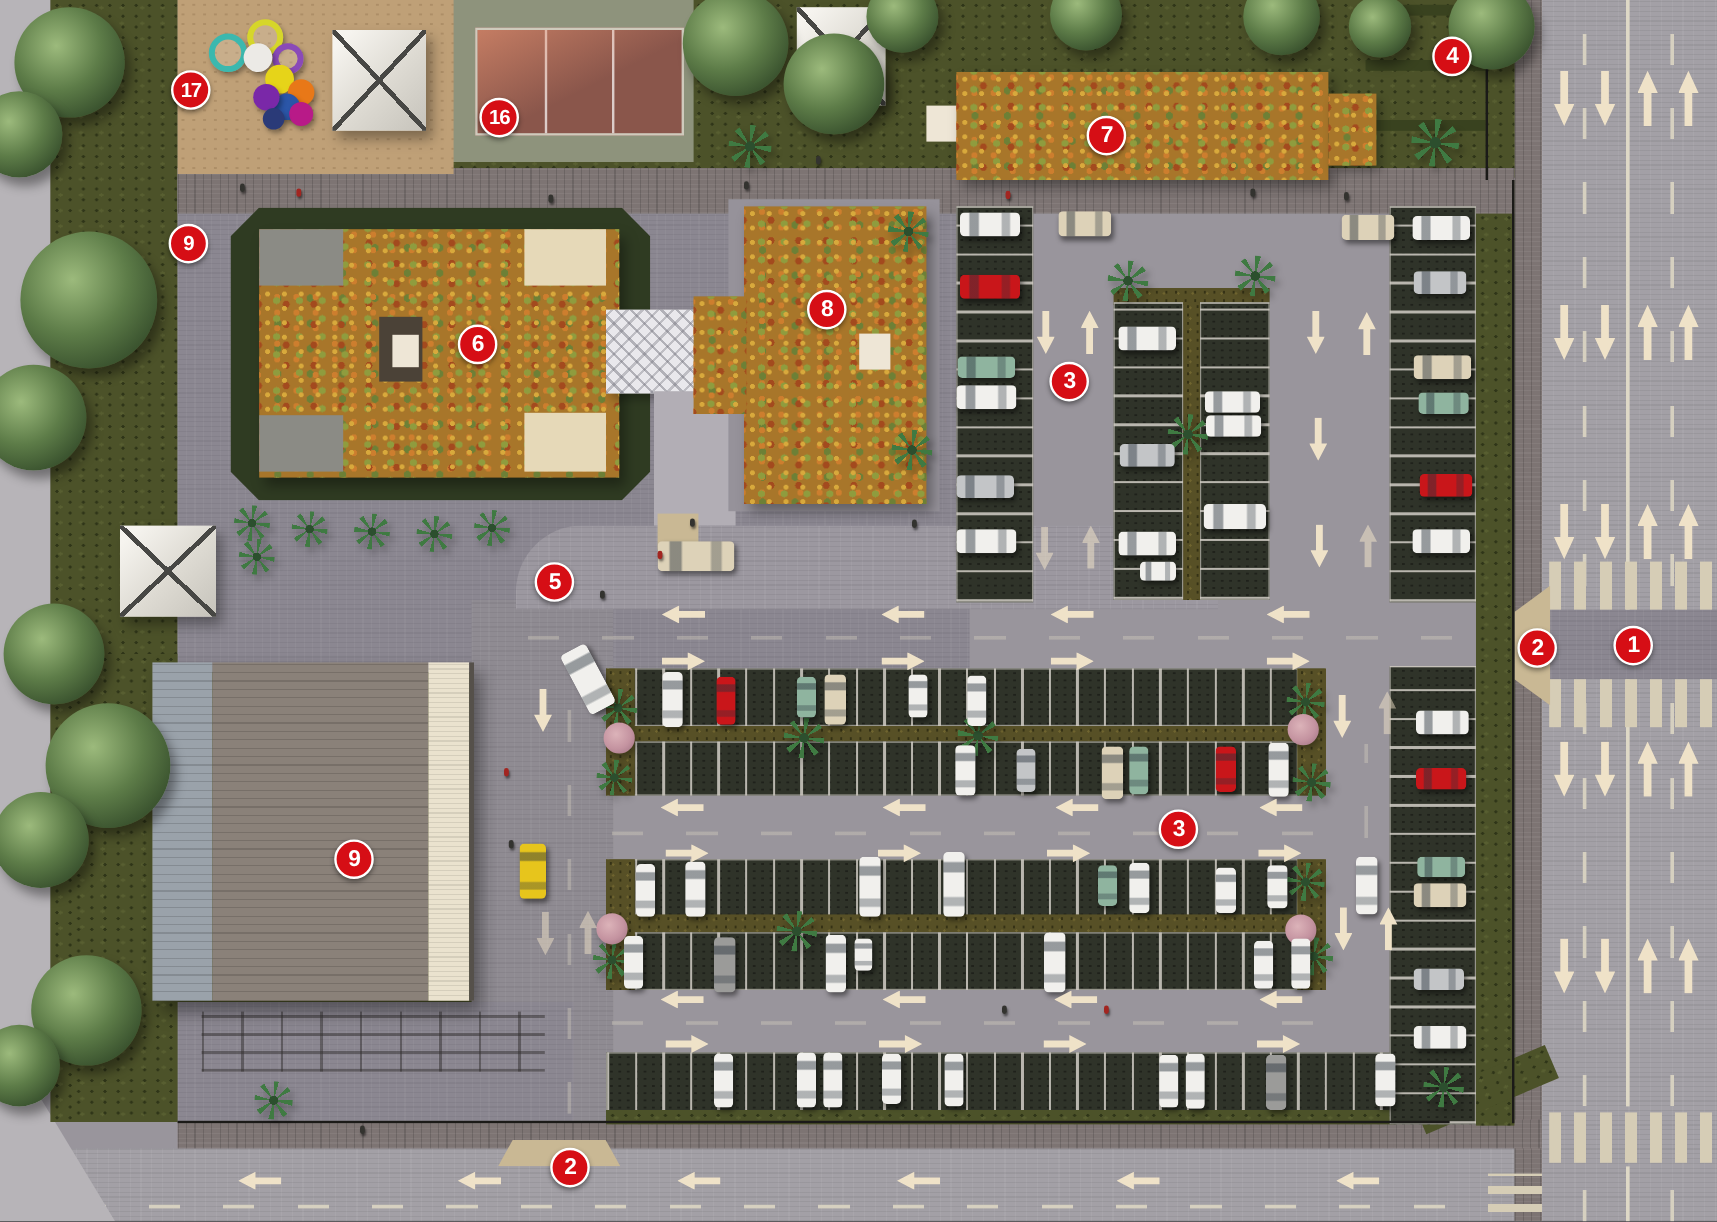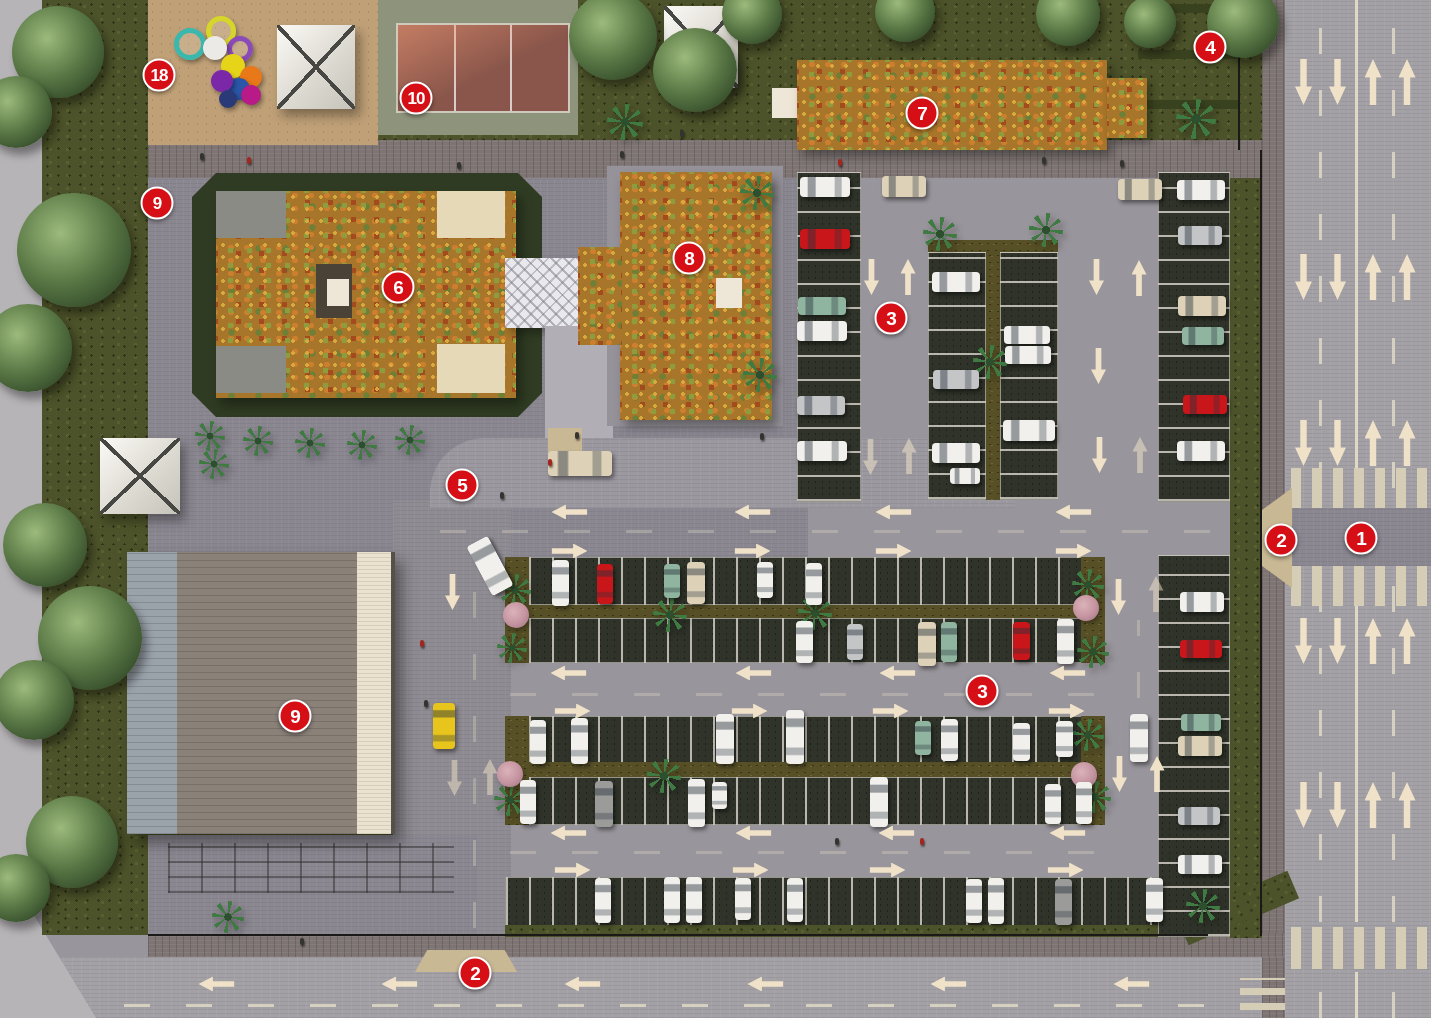--- a/index.html
+++ b/index.html
@@ -415,17 +415,17 @@
       <div class="marker" style="left: 1281px; top: 540px;">2</div>
       <div class="marker" style="left: 475px; top: 973px;">2</div>
       <div class="marker" style="left: 891px; top: 318px;">3</div>
       <div class="marker" style="left: 982px; top: 691px;">3</div>
       <div class="marker" style="left: 1210px; top: 47px;">4</div>
       <div class="marker" style="left: 462px; top: 485px;">5</div>
       <div class="marker" style="left: 398px; top: 287px;">6</div>
       <div class="marker" style="left: 922px; top: 113px;">7</div>
       <div class="marker" style="left: 689px; top: 258px;">8</div>
       <div class="marker" style="left: 295px; top: 716px;">9</div>
-      <div class="marker" style="left: 416px; top: 98px; font-size: 17px;">10</div>
+      <div class="marker" style="left: 416px; top: 98px; font-size: 17px;">16</div>
       <div class="marker" style="left: 157px; top: 203px; font-size: 17px;">9</div>
-      <div class="marker" style="left: 159px; top: 75px; font-size: 17px;">18</div>
+      <div class="marker" style="left: 159px; top: 75px; font-size: 17px;">17</div>
     </div>
 </div>
 
 </body></html>

